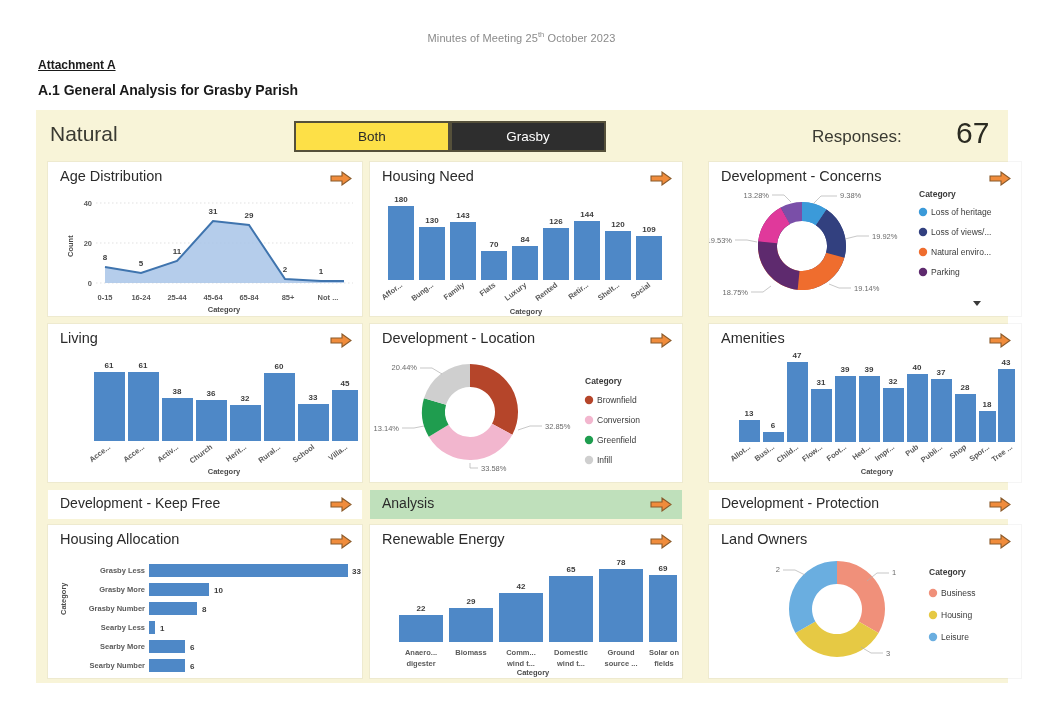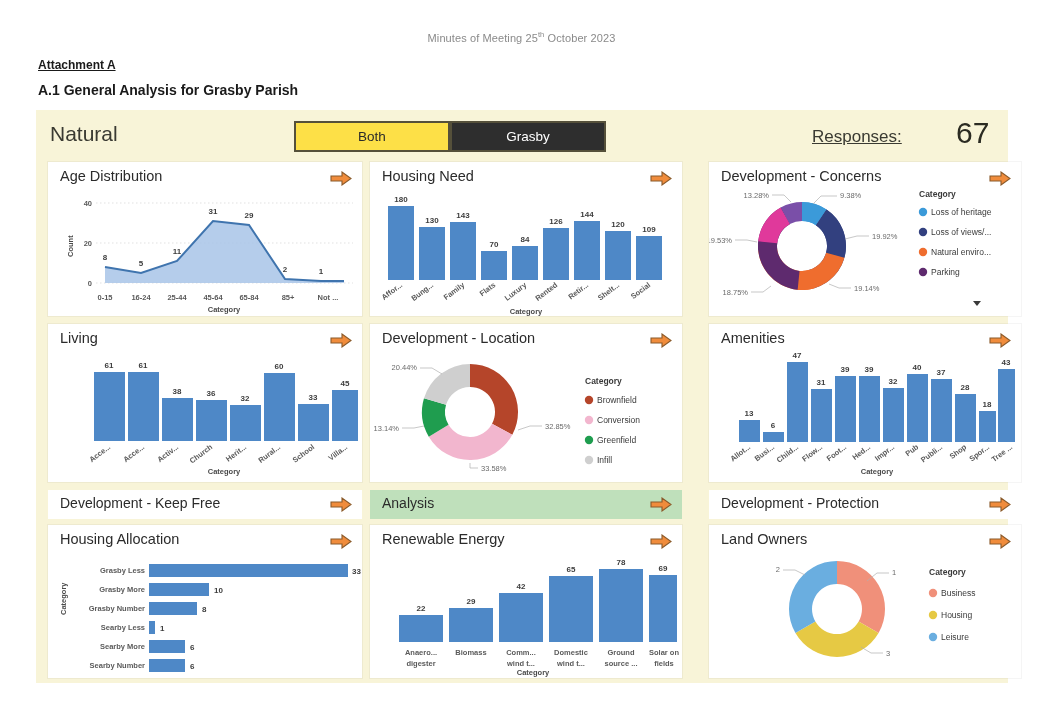--- a/index.html
+++ b/index.html
@@ -50,21 +50,21 @@
     display:flex; align-items:center; justify-content:center;
     font-size:13.5px; border:2px solid #55503a;
     background:#fde047; color:#2a2a2a; cursor:pointer;
   }
   .slicer.sel { background:#2e2e2e; color:#ffffff; }
   #sl0 { left:258px; width:156px; }
   #sl1 { left:414px; width:156px; }
   #sl2 { left:570px; width:156px; }
   .resp-label {
     position:absolute; left:776px; top:17px;
-    font-size:17px; color:#3a3a32;text-decoration:underline;
+    font-size:17px; color:#3a3a32;
   }
   .resp-value {
     position:absolute; left:920px; top:6px;
     font-size:30px; color:#2b2b22; font-weight:400;
   }
 
   
   .card {
     position:absolute; background:#ffffff;
     box-shadow: 0 0 0 1px rgba(0,0,0,0.04);

